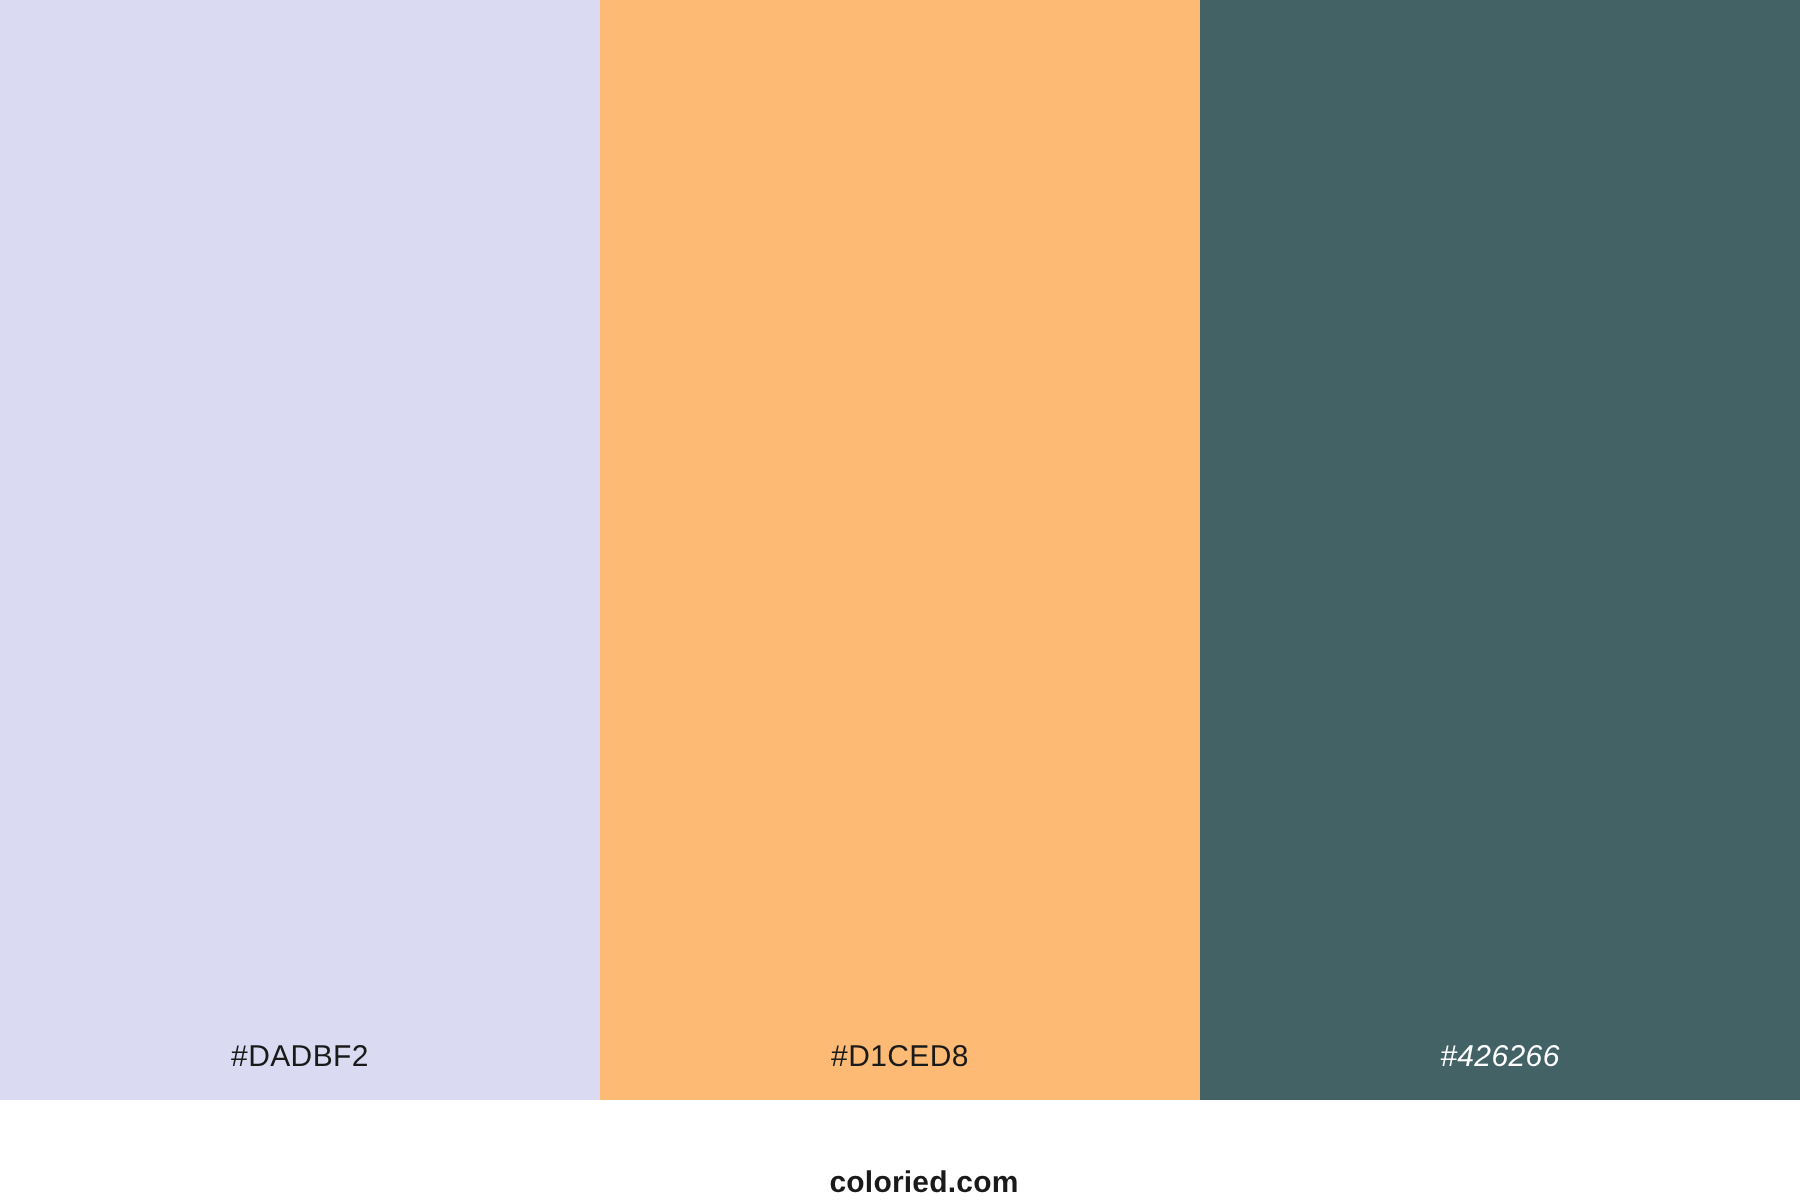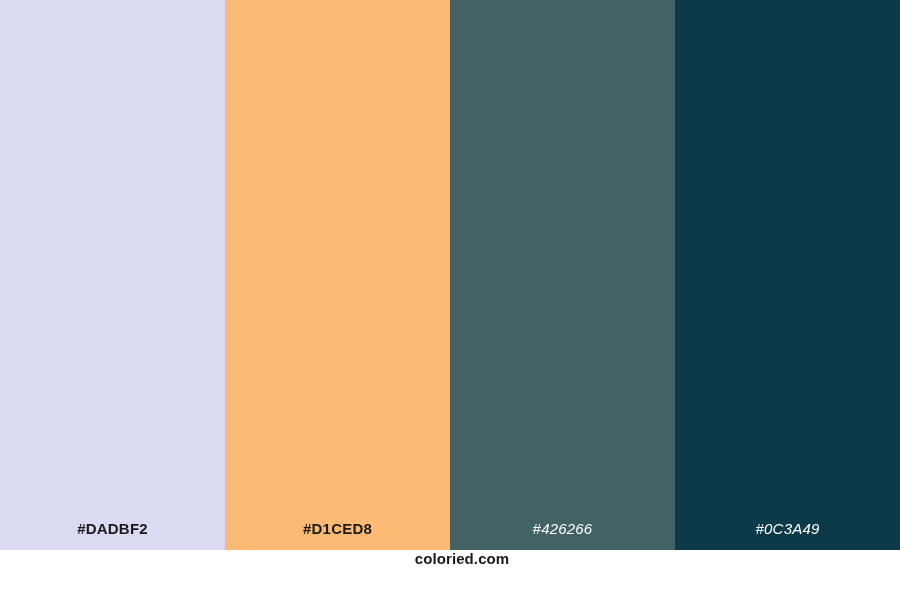--- a/index.html
+++ b/index.html
@@ -49,30 +49,30 @@
     text-align: center;
     font-family: "Liberation Sans", sans-serif;
     font-size: 15px;
     line-height: 15px;
     letter-spacing: 0.2px;
     padding-bottom: 14px;
     user-select: text;
     white-space: nowrap;
   }
 
-  .label-dark { color: #1a1a1a; font-weight: bold; }
+  .label-dark { color: #1a1a1a; }
   .label-light { color: #ffffff; font-style: italic; }
 
   
   #footer-bar {
     flex: 1 1 auto;
     height: 50px;
     background: #ffffff;
     display: flex;
-    align-items: flex-start;
+    align-items: flex-end;
     justify-content: center;
     margin-left: 24px;
   }
 
   #footer-credit {
     font-family: "Liberation Sans", sans-serif;
     font-size: 15px;
     line-height: 17px;
     font-weight: bold;
     color: #1a1a1a;
@@ -93,23 +93,20 @@
 
     <div class="swatch" style="background-color: #fdba74;">
       <span class="swatch-label label-dark" style="color: rgb(26, 26, 26);">#D1CED8</span>
     </div>
 
 
     <div class="swatch" style="background-color: rgb(66, 98, 102);">
       <span class="swatch-label label-light" style="color: rgb(255, 255, 255);">#426266</span>
     </div>
 
-    <div class="swatch" style="background-color: rgb(12, 58, 73);">
-      <span class="swatch-label label-light" style="color: rgb(255, 255, 255);">#0C3A49</span>
-    </div>
 
   </div>
 
   <div id="footer-bar" style="background-color: rgb(255, 255, 255);">
     <span id="footer-credit" style="color: rgb(26, 26, 26);">coloried.com</span>
   </div>
 
 </div>
 
 </body></html>

